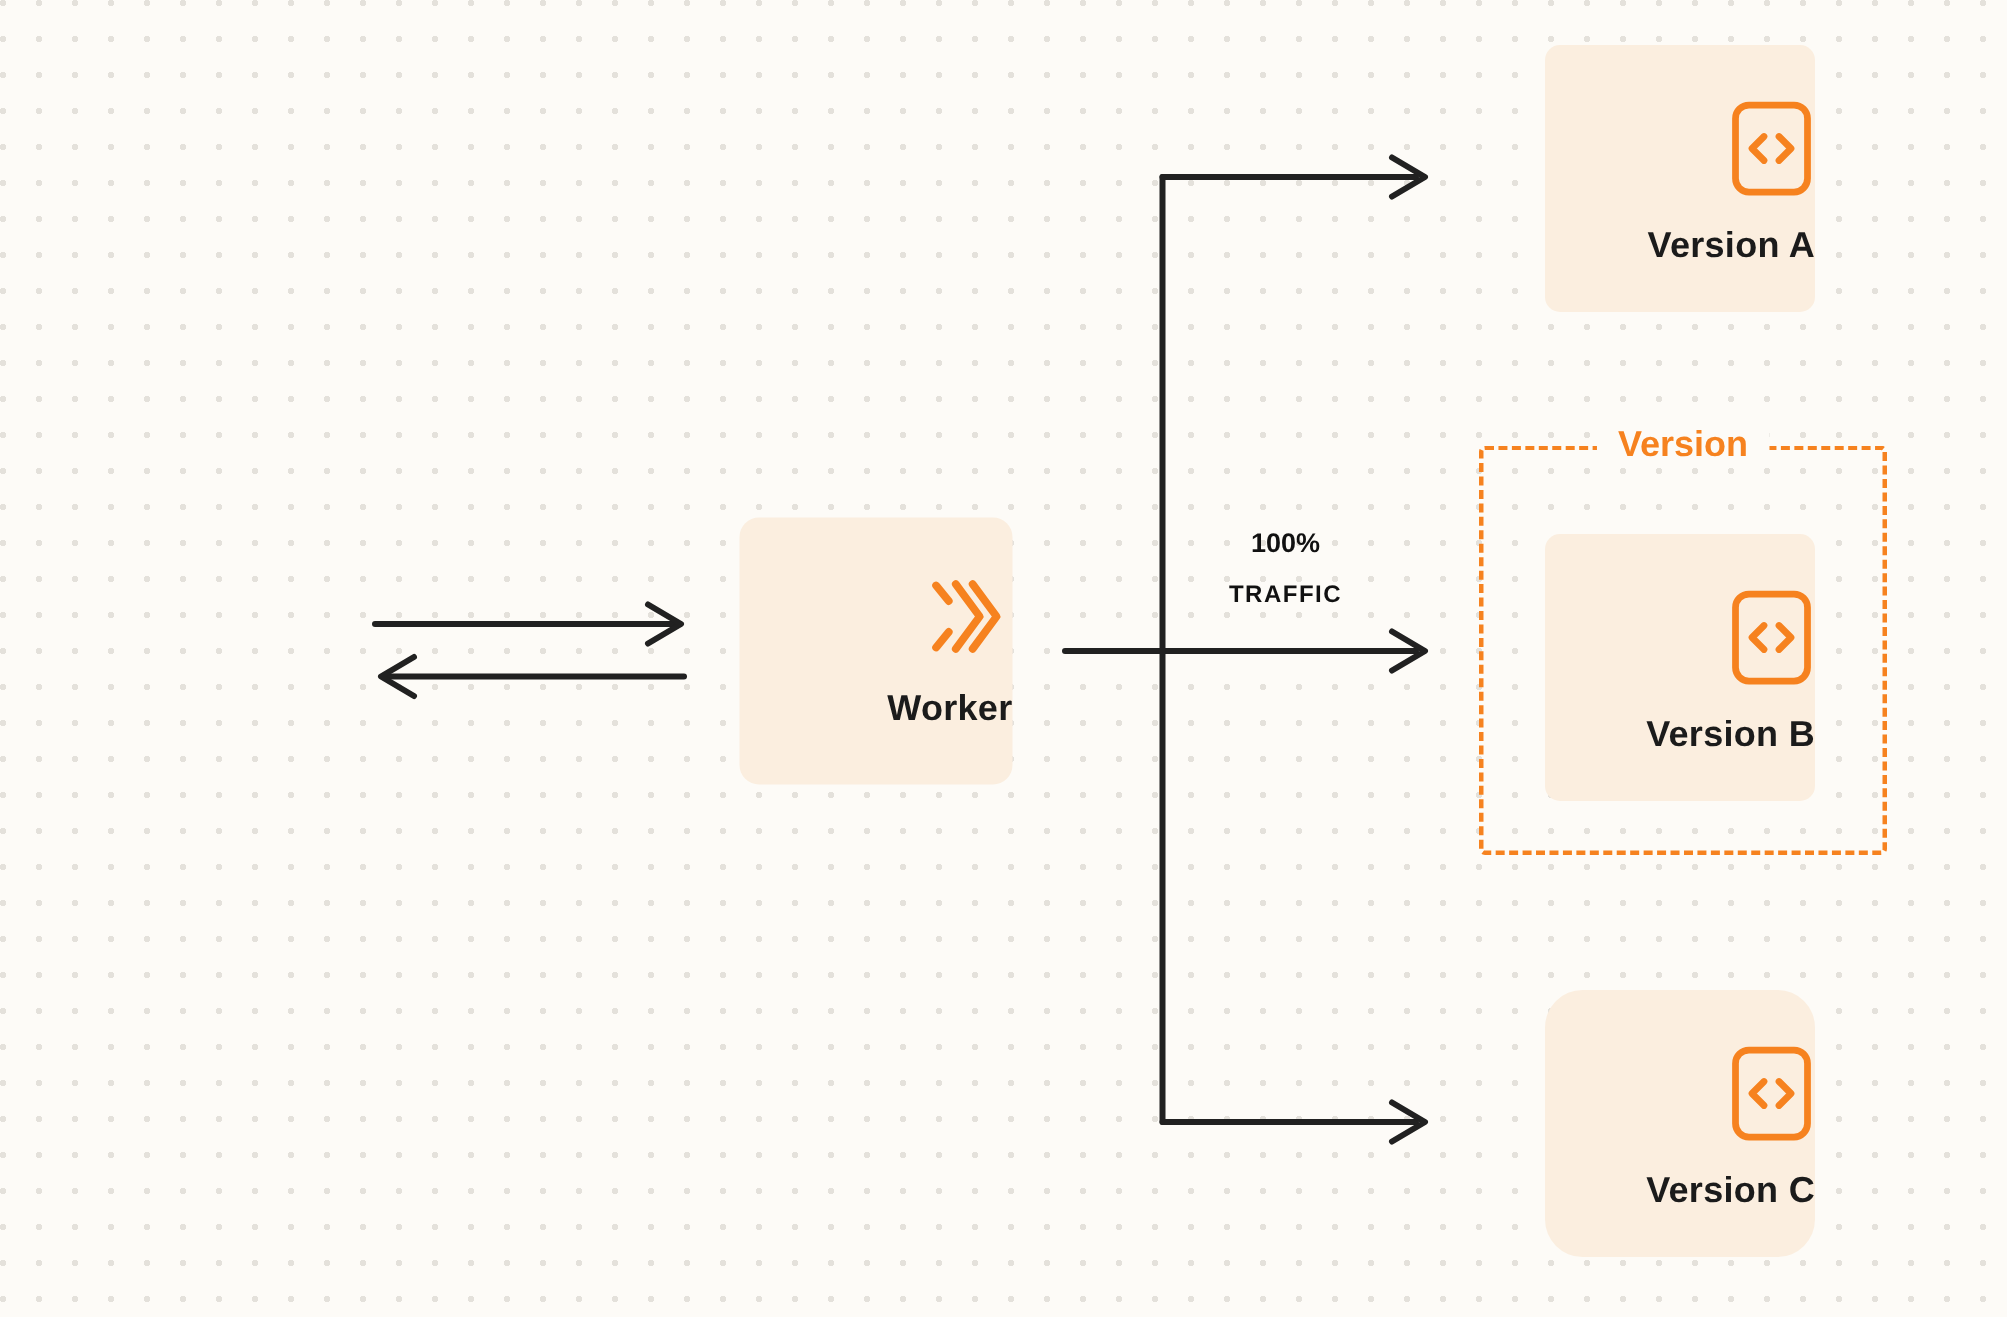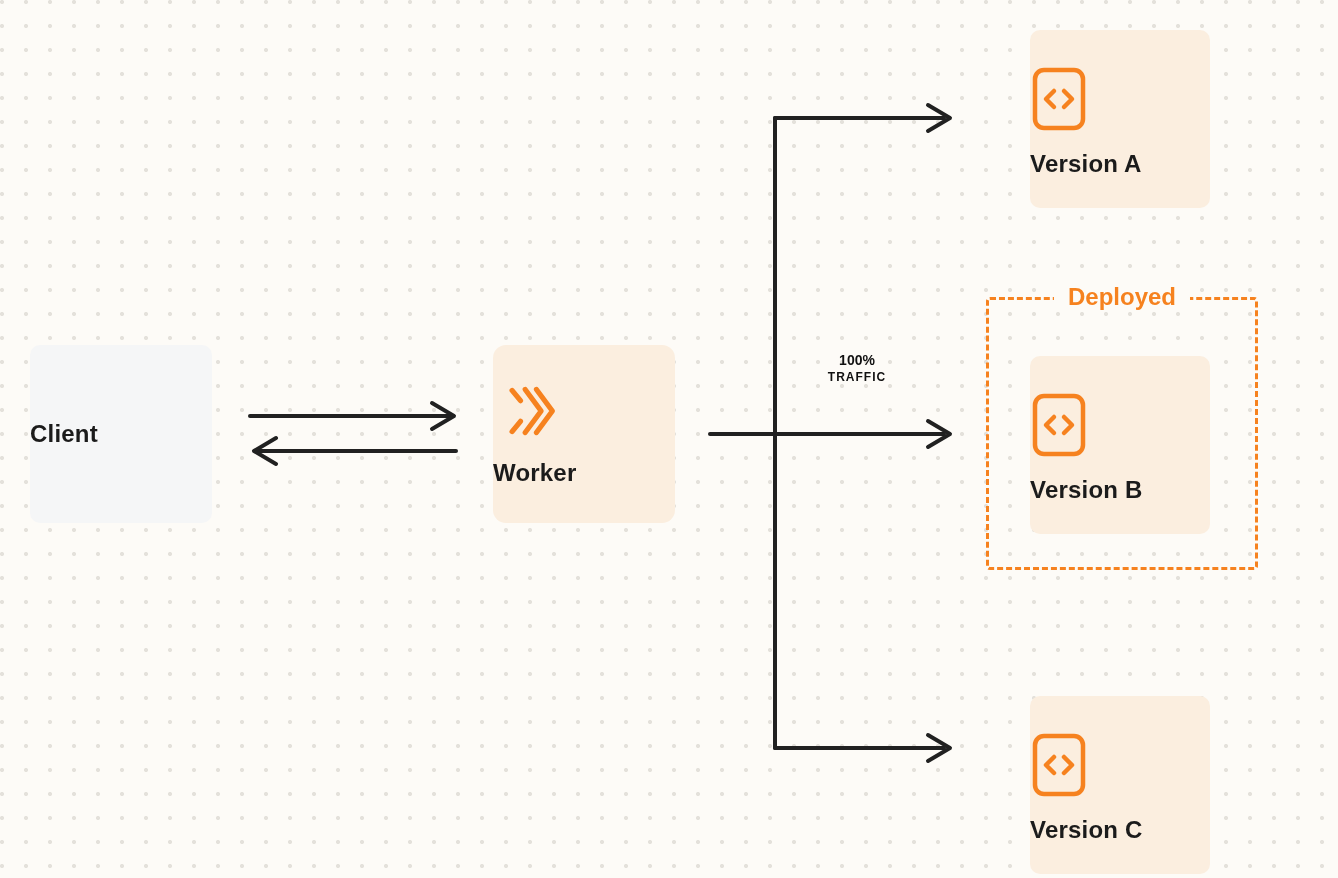--- a/index.html
+++ b/index.html
@@ -30,21 +30,21 @@
     stroke-width: 4;
     fill: none;
     stroke-linecap: round;
     stroke-linejoin: round;
   }
   .node {
     position: absolute;
     border-radius: 10px;
     display: flex;
     flex-direction: column;
-    align-items: flex-start;
+    align-items: flex-end;
     justify-content: center;
     gap: 18px;
   }
   .node .label {
     font-size: 24px;
     font-weight: 700;
     color: #1B1B1B;
     letter-spacing: 0.2px;
   }
   .client {
@@ -58,21 +58,21 @@
     background: #FBEEDF;
     border-radius: 13px;
   }
   .version {
     width: 180px; height: 178px;
     background: #FBEEDF;
     padding-top: 6px;
   }
   .version-a { left: 1030px; top: 30px; }
   .version-b { left: 1030px; top: 356px; }
-  .version-c { left: 1030px; top: 696px; }
+  .version-c { left: 1030px; top: 660px; border-radius: 25px; }
   .icon-wrap {
     display: flex;
     align-items: center;
     justify-content: center;
   }
   .icon-wrap svg { display: block; }
   .icon-stroke {
     stroke: #F6821F;
     fill: none;
     stroke-linecap: round;
@@ -98,26 +98,26 @@
     white-space: nowrap;
   }
   .traffic {
     position: absolute;
     left: 802px; top: 352px;
     width: 110px;
     text-align: center;
     color: #111111;
   }
   .traffic .t1 {
-    font-size: 14px;
+    font-size: 18px;
     font-weight: 700;
   }
   .traffic .t2 {
-    margin-top: 2px;
-    font-size: 12px;
+    margin-top: 15px;
+    font-size: 16px;
     font-weight: 700;
     letter-spacing: 1px;
   }
 </style>
 </head>
 <body>
 
 <div class="canvas">
 
   <svg class="arrows" viewBox="0 0 1338 878">
@@ -142,38 +142,35 @@
     <g>
       <line x1="775" y1="118" x2="944" y2="118"></line>
       <polyline points="928,105 950,118 928,131"></polyline>
     </g>
     <g>
       <line x1="775" y1="748" x2="944" y2="748"></line>
       <polyline points="928,735 950,748 928,761"></polyline>
     </g>
   </svg>
 
-  <div class="node client">
-    <div class="label">Client</div>
-  </div>
 
   <div class="node worker">
     <span class="icon-wrap">
       <svg width="70" height="60" viewBox="0 0 72 64">
         <path class="icon-stroke" stroke-width="5.5" d="M19 10 L28 21"></path>
         <path class="icon-stroke" stroke-width="5.5" d="M19 54 L28 43"></path>
         <path class="icon-stroke" stroke-width="5.5" d="M33 9 L50 32 L33 55"></path>
         <path class="icon-stroke" stroke-width="5.5" d="M45 9 L62 32 L45 55"></path>
       </svg>
     </span>
     <div class="label">Worker</div>
   </div>
 
   <div class="deployed-box">
-    <span class="deployed-label">Deployed</span>
+    <span class="deployed-label">Version</span>
   </div>
 
   <div class="node version version-a">
     <span class="icon-wrap">
       <svg width="58" height="66" viewBox="0 0 58 66">
         <rect class="icon-stroke" stroke-width="4.5" x="5" y="4" width="48" height="58" rx="9"></rect>
         <polyline class="icon-stroke" stroke-width="4.5" points="24,25 16,33 24,41"></polyline>
         <polyline class="icon-stroke" stroke-width="4.5" points="34,25 42,33 34,41"></polyline>
       </svg>
     </span>

